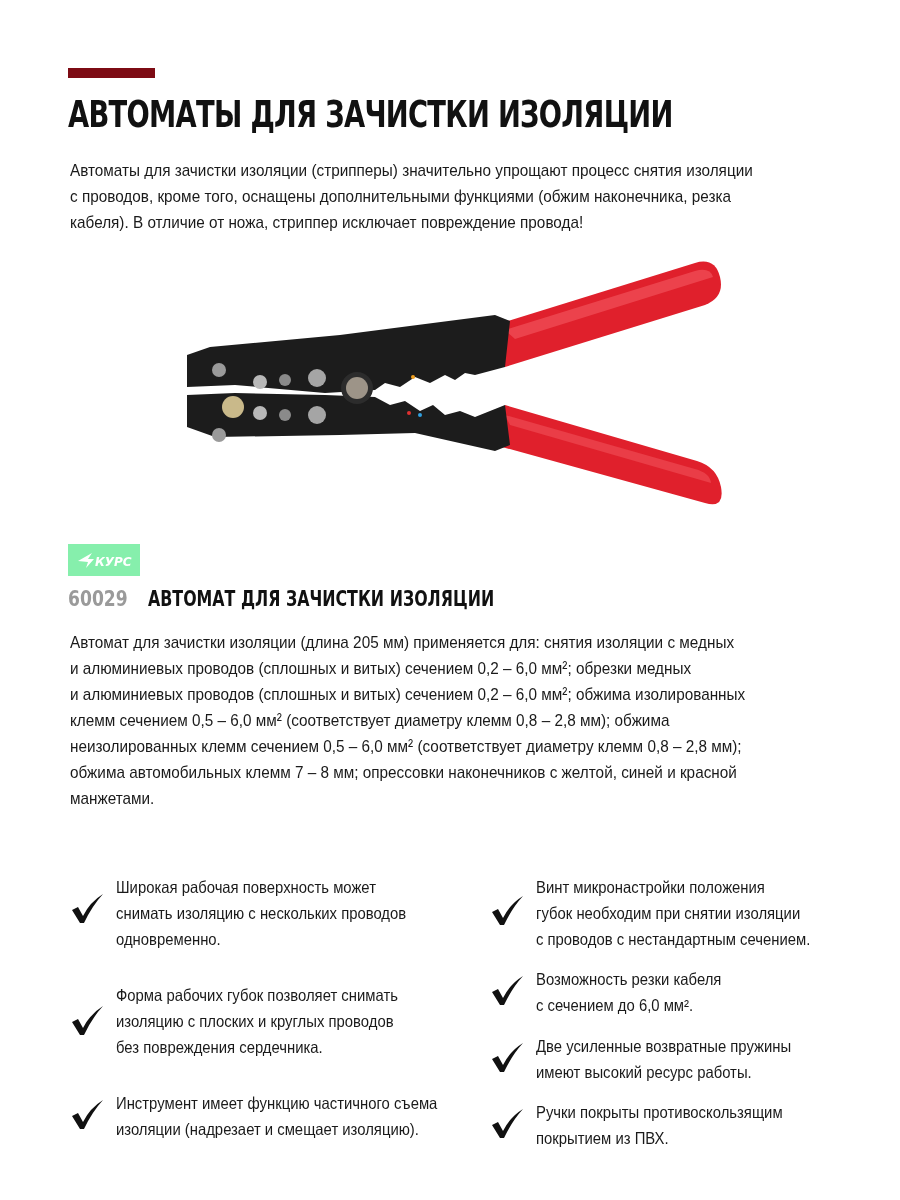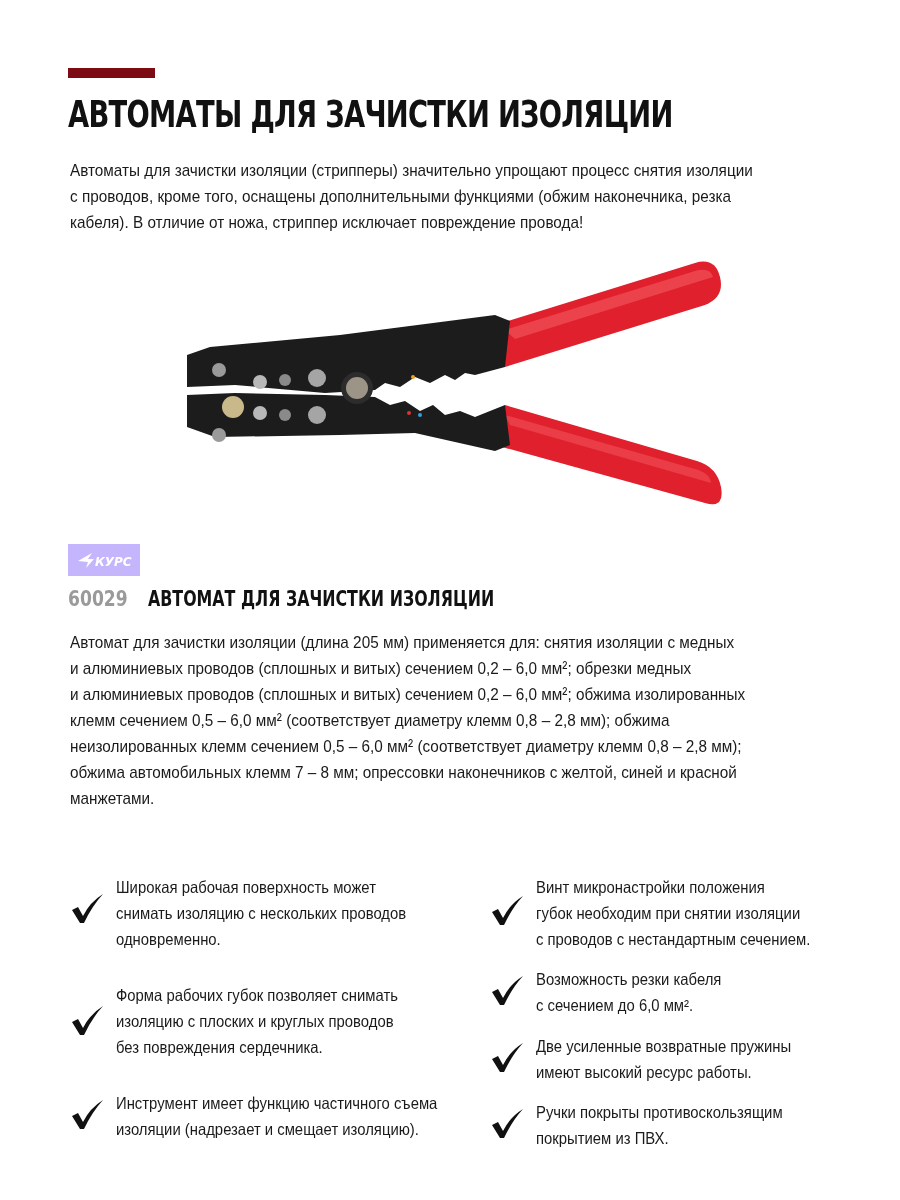--- a/index.html
+++ b/index.html
@@ -21,21 +21,21 @@
     font-family: "Liberation Sans", sans-serif; font-size: 17px; line-height: 26px;
     color: #1a1a1a;
     transform: scaleX(0.9); transform-origin: left top;
   }
   .intro span { display: block; white-space: nowrap; }
 
   .product-image { position: absolute; left: 175px; top: 255px; width: 555px; height: 270px; }
 
   .brand-badge {
     position: absolute; left: 68px; top: 544px; width: 72px; height: 32px;
-    background: #c4b5fd; display: flex; align-items: center; justify-content: center; padding-left: 6px;
+    background: #86efac; display: flex; align-items: center; justify-content: center; padding-left: 6px;
   }
   .brand-badge svg { width: 62px; height: 22px; }
 
   .sku {
     position: absolute; left: 68px; top: 586px;
     font-family: "DejaVu Sans", sans-serif; font-weight: bold;
     font-size: 22px; color: #9a9a9a;
     transform: scaleX(0.78); transform-origin: left top;
   }
   .product-name {

